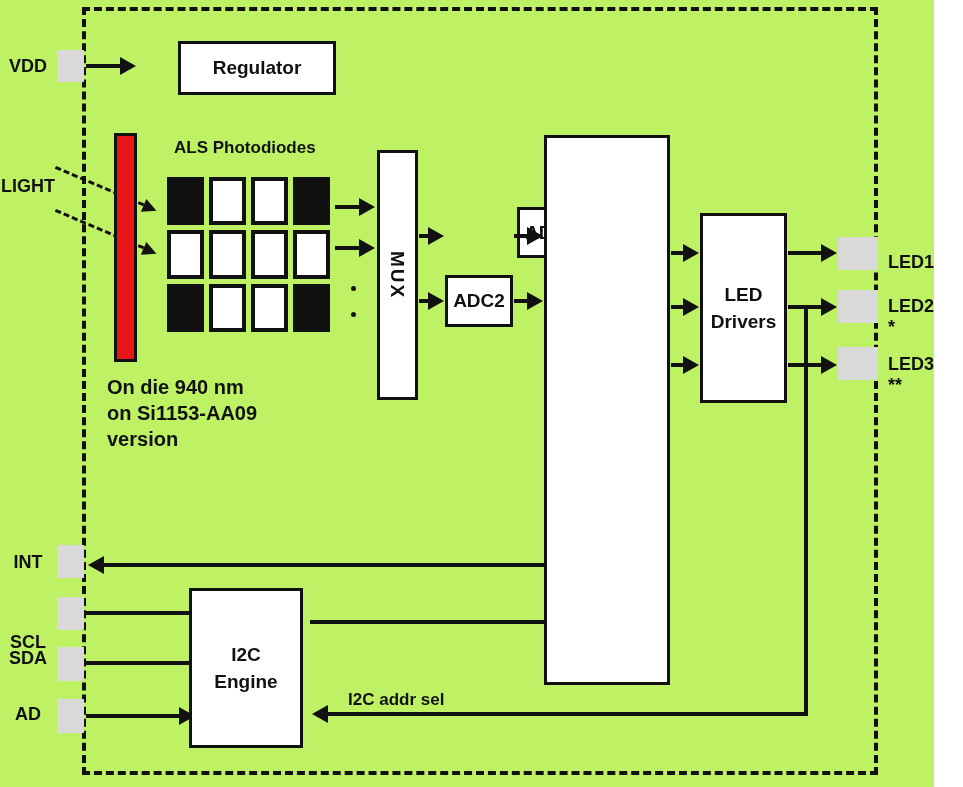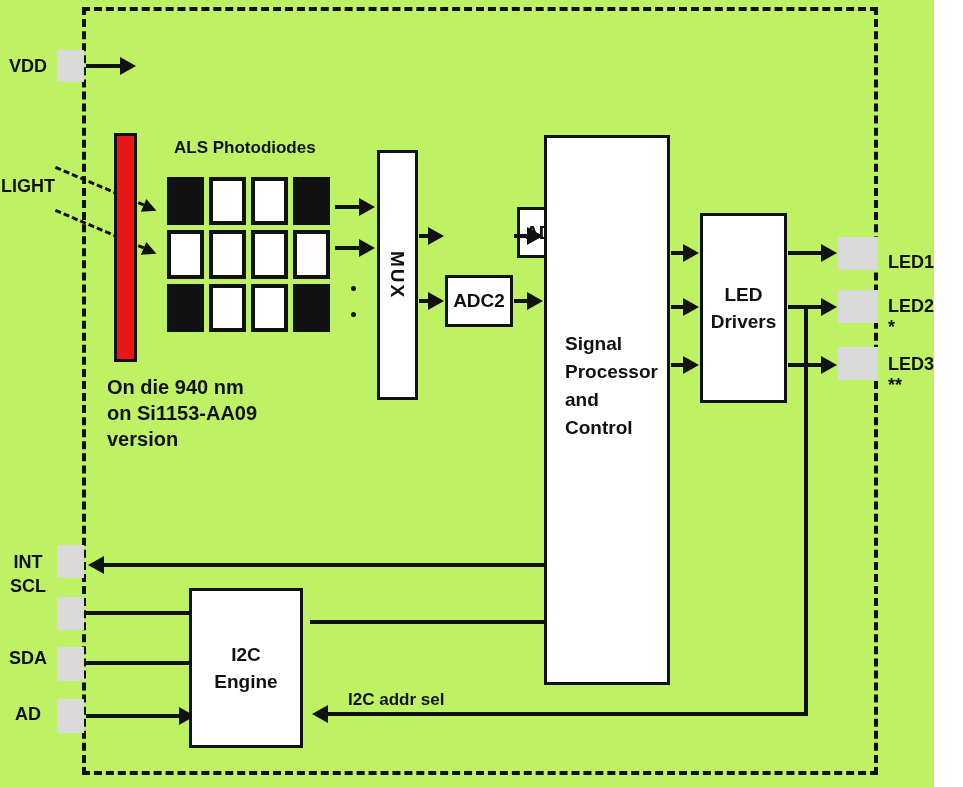--- a/index.html
+++ b/index.html
@@ -50,20 +50,23 @@
 
 <div id="stage">
 
   <div class="chip"></div>
 
   <div class="pin-label lbl-left" style="top:56px;">VDD</div>
   <div class="pad" style="left: 57px; top: 50px; width: 27px; height: 32px; background: rgb(217, 217, 217);"></div>
   <div class="hline" style="left:86px;top:64px;width:34px;"></div>
   <div class="ah-r" style="left:120px;top:57px;"></div>
 
+  <div class="box" style="left:178px;top:41px;width:158px;height:54px;">
+    <span>Regulator</span>
+  </div>
 
 
   <div class="pin-label lbl-left" style="top:176px;">LIGHT</div>
   <div class="diag" style="left:56px;top:166px;"></div>
   <div class="diag" style="left:56px;top:209px;"></div>
 
   <div class="redbar" id="filter-bar" style="background: rgb(232, 22, 22);"></div>
 
   <div class="pin-label" style="left:174px;top:138px;font-size:17px;">ALS Photodiodes</div>
 
@@ -110,26 +113,20 @@
   <div class="box" style="left:445px;top:275px;width:68px;height:52px;">
     <span>ADC2</span>
   </div>
 
   <div class="hline" style="left:514px;top:234px;width:13px;"></div>
   <div class="ah-r" style="left:527px;top:227px;"></div>
   <div class="hline" style="left:514px;top:299px;width:13px;"></div>
   <div class="ah-r" style="left:527px;top:292px;"></div>
 
   <div class="box" style="left:544px;top:135px;width:126px;height:550px;align-items:flex-start;justify-content:flex-start;"></div>
-  <div class="sp-text">
-    <div>Signal</div>
-    <div>Processor</div>
-    <div>and</div>
-    <div>Control</div>
-  </div>
 
   <div class="hline" style="left:671px;top:251px;width:12px;"></div>
   <div class="ah-r" style="left:683px;top:244px;"></div>
   <div class="hline" style="left:671px;top:305px;width:12px;"></div>
   <div class="ah-r" style="left:683px;top:298px;"></div>
   <div class="hline" style="left:671px;top:363px;width:12px;"></div>
   <div class="ah-r" style="left:683px;top:356px;"></div>
 
   <div class="box" style="left:700px;top:213px;width:87px;height:190px;">
     <div class="multiline">
@@ -153,21 +150,21 @@
   <div class="pin-label" style="left:888px;top:296px;">LED2 *</div>
   <div class="pin-label" style="left:888px;top:354px;">LED3 **</div>
 
   <div class="vline" style="left:804px;top:305px;height:411px;"></div>
 
   <div class="pin-label lbl-left" style="top:552px;">INT</div>
   <div class="pad" style="left: 57px; top: 545px; width: 27px; height: 33px; background: rgb(217, 217, 217);"></div>
   <div class="hline" style="left:103px;top:563px;width:441px;"></div>
   <div class="ah-l" style="left:88px;top:556px;"></div>
 
-  <div class="pin-label lbl-left" style="top:576px;">SCL</div>
+  <div class="pin-label lbl-left" style="top:632px;">SCL</div>
   <div class="pad" style="left: 57px; top: 597px; width: 27px; height: 33px; background: rgb(217, 217, 217);"></div>
   <div class="hline" style="left:84px;top:611px;width:112px;"></div>
 
   <div class="pin-label lbl-left" style="top:648px;text-align:center;">SDA</div>
   <div class="pad" style="left: 57px; top: 647px; width: 27px; height: 34px; background: rgb(217, 217, 217);"></div>
   <div class="hline" style="left:84px;top:661px;width:112px;"></div>
 
   <div class="pin-label lbl-left" style="top:704px;">AD</div>
   <div class="pad" style="left: 57px; top: 699px; width: 27px; height: 34px; background: rgb(217, 217, 217);"></div>
   <div class="hline" style="left:86px;top:714px;width:93px;"></div>

